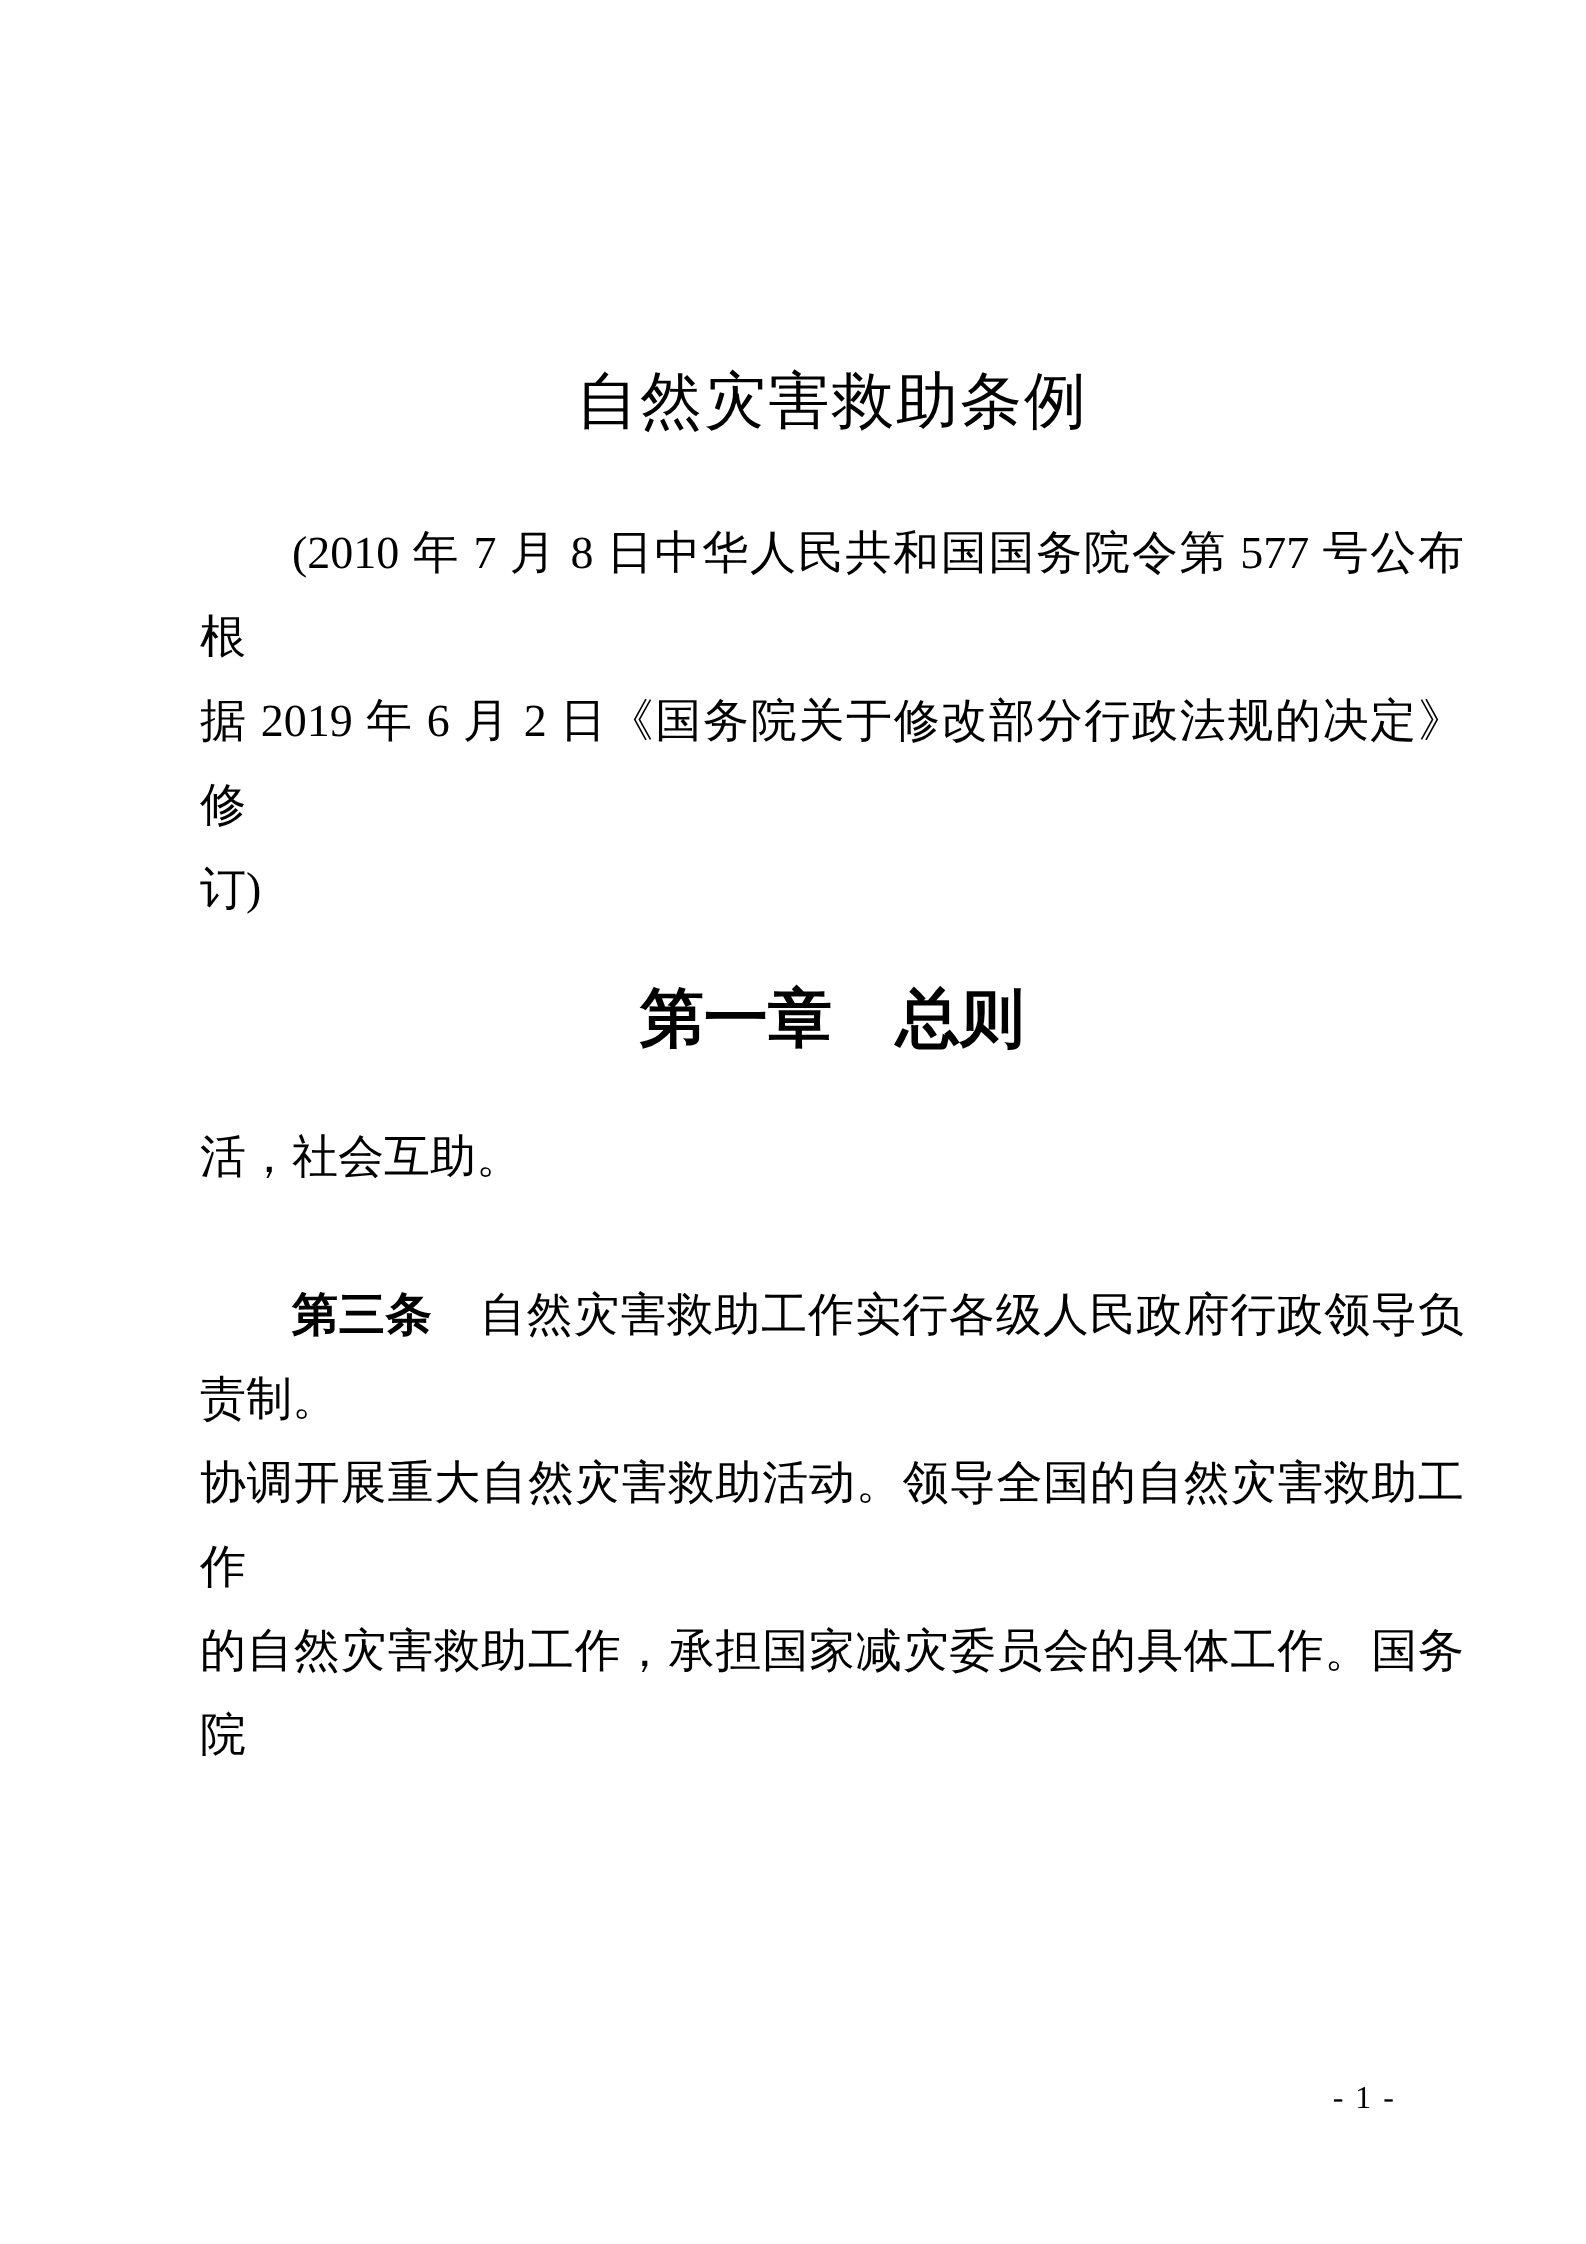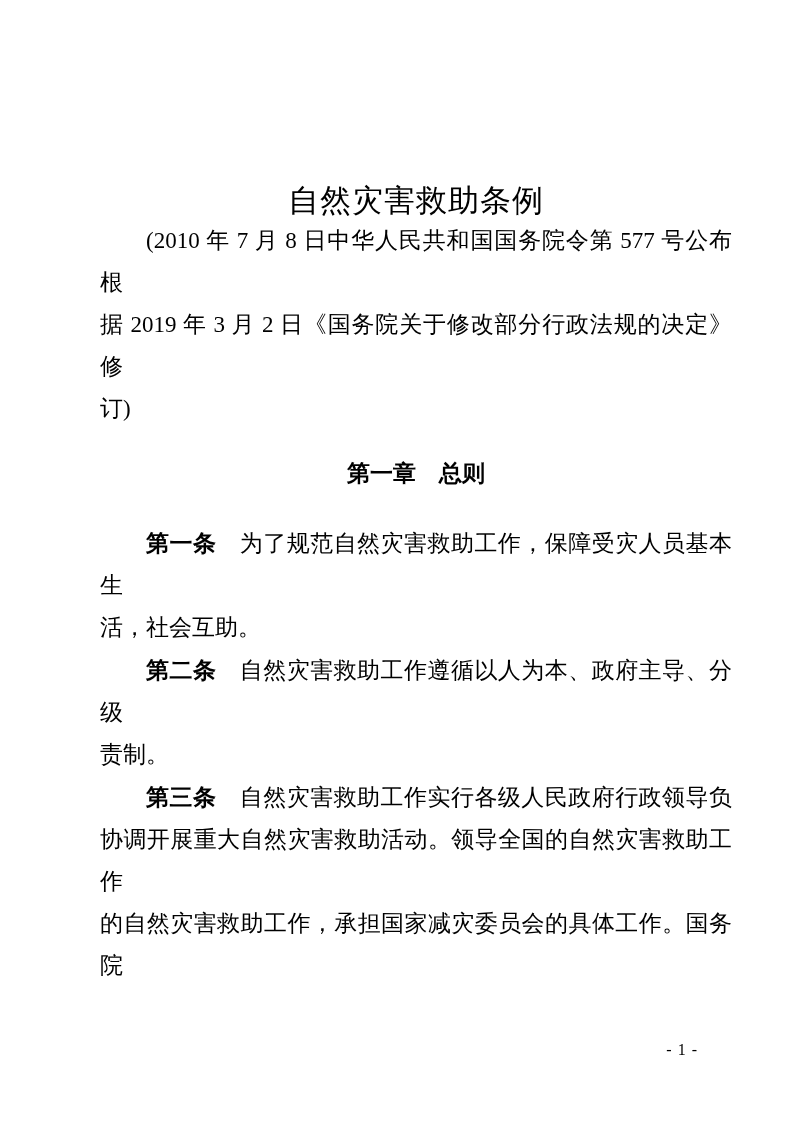--- a/index.html
+++ b/index.html
@@ -26,37 +26,37 @@
     text-align: center;
     letter-spacing: 1px;
   }
   .preamble {
     margin-top: 40px;
     font-size: 23px;
     line-height: 42px;
   }
   .chapter-heading {
     margin: 26px 0 0 0;
-    font-size: 23px;
+    font-size: 32px;
     line-height: 34px;
     font-weight: bold;
     text-align: center;
     font-family: "Liberation Sans", "DejaVu Sans", sans-serif;
   }
   .doc-body {
     margin-top: 32px;
     font-size: 23px;
     line-height: 42px;
   }
   .para { margin: 0; }
   .line {
     white-space: pre-wrap;
     text-align: left;
   }
-  .line.first { text-indent: 2em; }
+  .line.first { text-indent: 2em; margin-top: 36px; }
   .line.fill {
     text-align: justify;
     text-align-last: justify;
     text-justify: inter-character;
   }
   .lead {
     font-family: "Liberation Sans", "DejaVu Sans", sans-serif;
     font-weight: bold;
   }
   .page-number {
@@ -70,30 +70,28 @@
   }
 </style>
 </head>
 <body>
 
 <div class="page">
   <h1 class="doc-title">自然灾害救助条例</h1>
 
   <div class="preamble para" id="preamble">
       <div class="line first fill">(2010 年 7 月 8 日中华人民共和国国务院令第 577 号公布　根</div>
-      <div class="line fill">据 2019 年 3 月 2 日《国务院关于修改部分行政法规的决定》修</div>
+      <div class="line fill">据 2019 年 6 月 2 日《国务院关于修改部分行政法规的决定》修</div>
       <div class="line">订)</div>
     </div>
 
   <h2 class="chapter-heading">第一章　总则</h2>
 
   <div class="doc-body" id="doc-body">
-      <div class="line first fill"><b class="lead">第一条</b>　为了规范自然灾害救助工作，保障受灾人员基本生</div>
       <div class="line">活，社会互助。</div>
-      <div class="line first fill"><b class="lead">第二条</b>　自然灾害救助工作遵循以人为本、政府主导、分级</div>
+      <div class="line first fill"><b class="lead">第三条</b>　自然灾害救助工作实行各级人民政府行政领导负</div>
       <div class="line">责制。</div>
-      <div class="line first fill"><b class="lead">第三条</b>　自然灾害救助工作实行各级人民政府行政领导负</div>
       <div class="line fill">协调开展重大自然灾害救助活动。领导全国的自然灾害救助工作</div>
       <div class="line fill">的自然灾害救助工作，承担国家减灾委员会的具体工作。国务院</div>
     </div>
 
   <div class="page-number">- 1 -</div>
 </div>
 
 </body></html>

